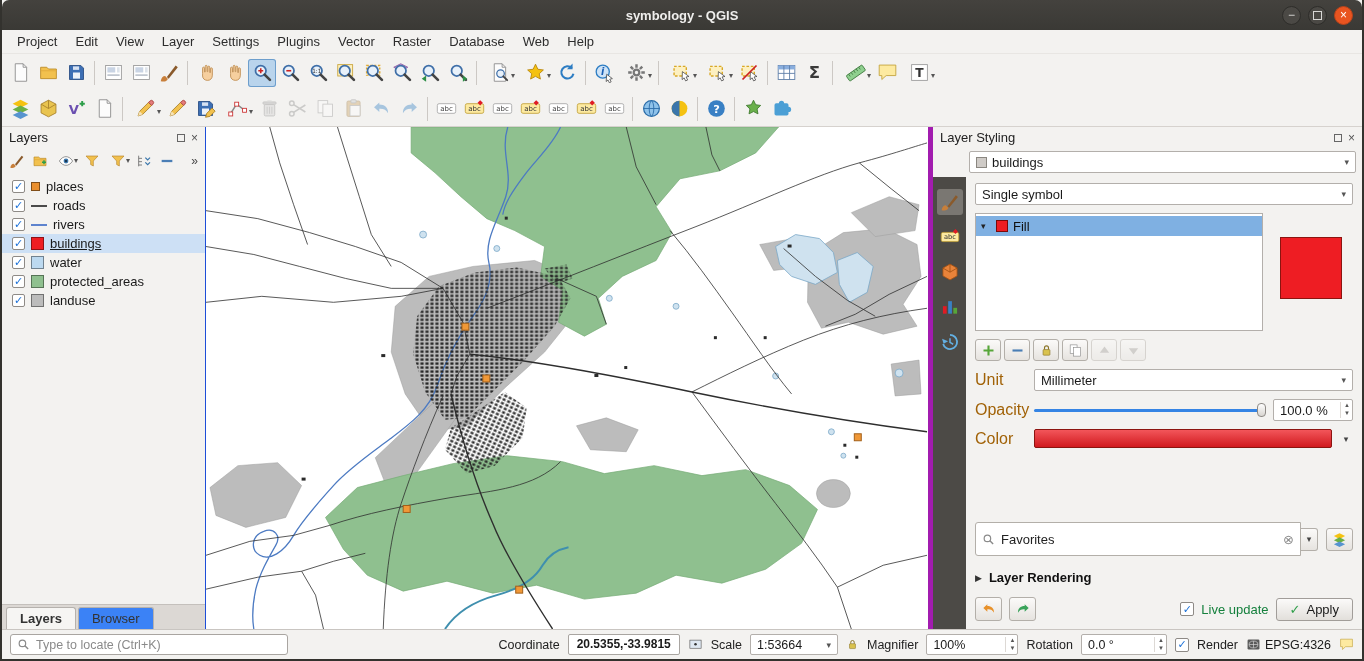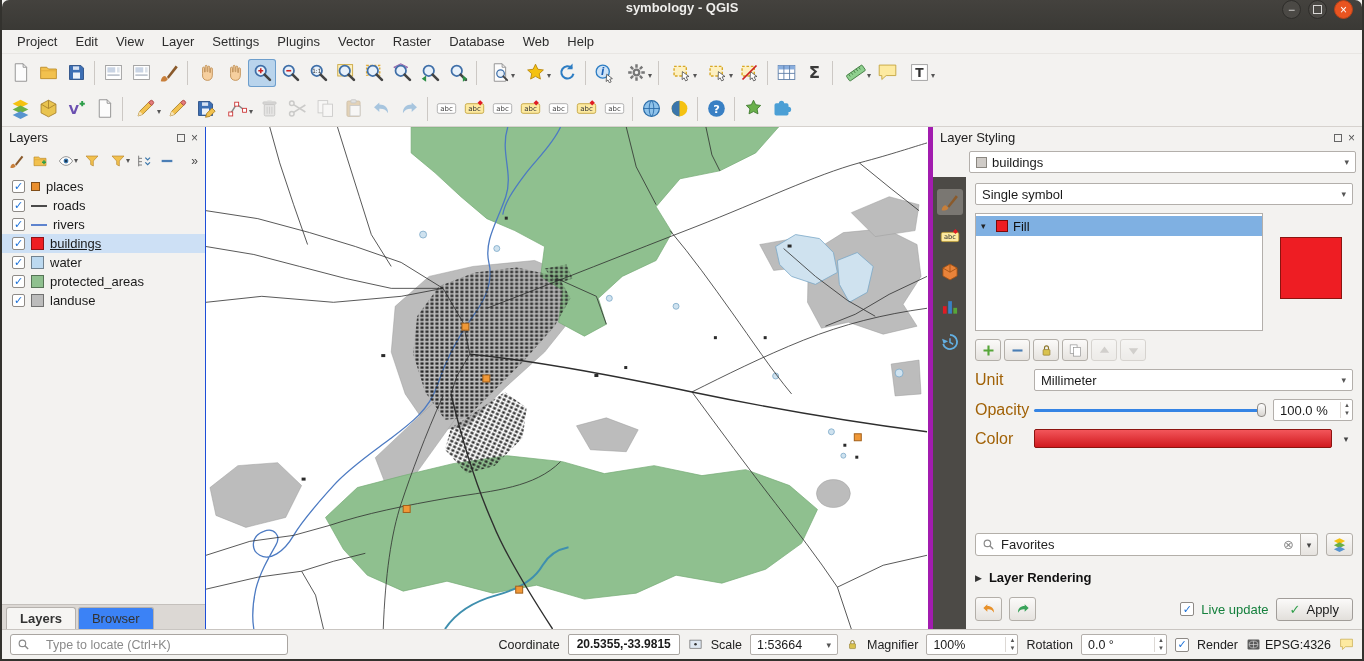--- a/index.html
+++ b/index.html
@@ -3,21 +3,21 @@
 <meta charset="utf-8">
 <style>
   *{box-sizing:border-box;margin:0;padding:0}
   html,body{background:#555;font-family:"Liberation Sans","DejaVu Sans",sans-serif}
   .window{width:1364px;height:661px;display:flex;flex-direction:column;background:#f3f2f0;
           border:2px solid #33322e;border-top:none;overflow:hidden}
   svg{font-family:"DejaVu Sans",sans-serif}
 
   
   .titlebar{height:30px;background:linear-gradient(#44423e,#3a3935);position:relative;
-            display:flex;align-items:flex-start;flex-shrink:0;border-radius:7px 7px 0 0}
+            display:flex;align-items:center;flex-shrink:0;border-radius:7px 7px 0 0}
   .title{position:absolute;left:0;right:0;text-align:center;color:#efeeec;font-size:13px;font-weight:bold}
   .wbtns{margin-left:auto;display:flex;gap:7px;padding-right:9px;z-index:2}
   .wbtn{width:19px;height:19px;border-radius:50%;background:#4b4945;border:1px solid #2e2d2a;
         color:#d9d8d6;font-size:12px;display:flex;align-items:center;justify-content:center;line-height:1}
   .wbtn.max::after{content:"";width:7px;height:7px;border:1px solid #d9d8d6}
   .wbtn.close{background:#e95420;border-color:#b8431a;color:#fff}
 
   
   .menubar{height:23px;background:#f3f2f0;display:flex;align-items:center;padding-left:6px;flex-shrink:0}
   .mitem{font-size:13px;color:#2d2d2d;padding:2px 9px;cursor:default}
@@ -117,21 +117,21 @@
   .spin{background:#fff;border:1px solid #b3afab;border-radius:2px;height:22px;display:flex;align-items:center;
         padding:0 2px 0 6px;font-size:13px;color:#1a1a1a}
   .spin .steps{display:flex;flex-direction:column;justify-content:center;font-size:6px;color:#555;line-height:1.3;
                margin-left:auto;border-left:1px solid #ddd9d5;padding-left:3px}
   .w88{width:80px}
   .colorbtn{flex:1;height:19px;border:1px solid #8c1410;border-radius:2px;
             background-image:linear-gradient(rgba(255,255,255,.25),rgba(0,0,0,.12))}
   .colorarrow{width:14px;text-align:center;color:#444;font-size:9px}
 
   .favrow{margin-top:auto;display:flex;align-items:center}
-  .search{flex:1;height:23px;background:#fff;border:1px solid #b3afa9;border-radius:3px 0 0 3px;display:flex;
+  .search{flex:1;height:34px;background:#fff;border:1px solid #b3afa9;border-radius:3px 0 0 3px;display:flex;
           align-items:center;padding:4px 6px;gap:6px;font-size:13px;color:#222}
   .search .clear{margin-left:auto;color:#8a8a8a;font-size:13px}
   .arrowbox{width:17px;height:23px;border:1px solid #b3afa9;border-left:none;border-radius:0 3px 3px 0;
             background:linear-gradient(#fbfaf9,#e6e3df);font-size:9px;color:#444;display:flex;align-items:center;justify-content:center}
   .iconbtn{width:27px;height:23px;margin-left:8px;background:linear-gradient(#fbfaf9,#e6e3df);border:1px solid #b3afa9;
            border-radius:3px;display:flex;align-items:center;justify-content:center}
   .iconbtn svg{width:15px;height:15px}
 
   .lrend{display:flex;align-items:center;gap:7px;font-size:13px;color:#111;margin-top:6px}
   .lrend .exp2{font-size:9px;color:#333}
@@ -145,21 +145,21 @@
   .cklabel{font-size:13px;color:#15803d}
   .applybtn{display:flex;align-items:center;gap:6px;font-size:13px;color:#1a1a1a;padding:3px 13px;
             background:linear-gradient(#fbfaf9,#e2dfdb);border:1px solid #a19d99;border-radius:3px;
             font-family:inherit}
   .applyic{color:#2e9e49;font-weight:bold}
 
   
   .statusbar{height:30px;background:#f3f2f0;border-top:1px solid #c9c5c1;display:flex;align-items:center;
              padding:0 8px;font-size:12.5px;color:#1a1a1a;flex-shrink:0;gap:8px}
   .locate{width:278px;height:21px;background:#fff;border:1px solid #a9a5a1;border-radius:3px;display:flex;
-          align-items:center;gap:16px;padding:0 6px}
+          align-items:center;gap:6px;padding:0 6px}
   .locate input{border:none;outline:none;flex:1;font-size:12.5px;font-family:inherit;color:#333;background:transparent}
   .locate input::placeholder{color:#8a8a8a}
   .sb-label{color:#222}
   .coordbox{width:112px;height:21px;background:#fff;border:1px solid #a9a5a1;border-radius:2px;text-align:center;
             line-height:19px;font-weight:bold;font-size:12px}
   .sb-combo{height:21px;font-size:12.5px}
   .sb-right{margin-left:auto;display:flex;align-items:center;gap:8px}
   .sicon14{width:15px;height:15px}
   .sicon13{width:13px;height:13px}
   .crs{display:flex;align-items:center;gap:4px;font-size:12.5px}

